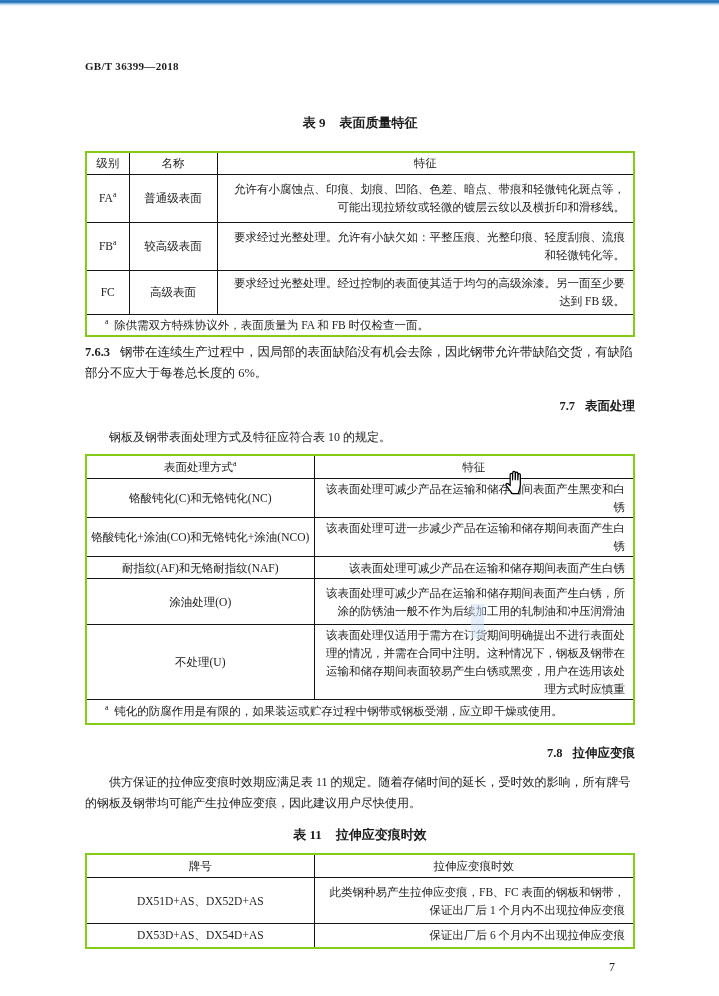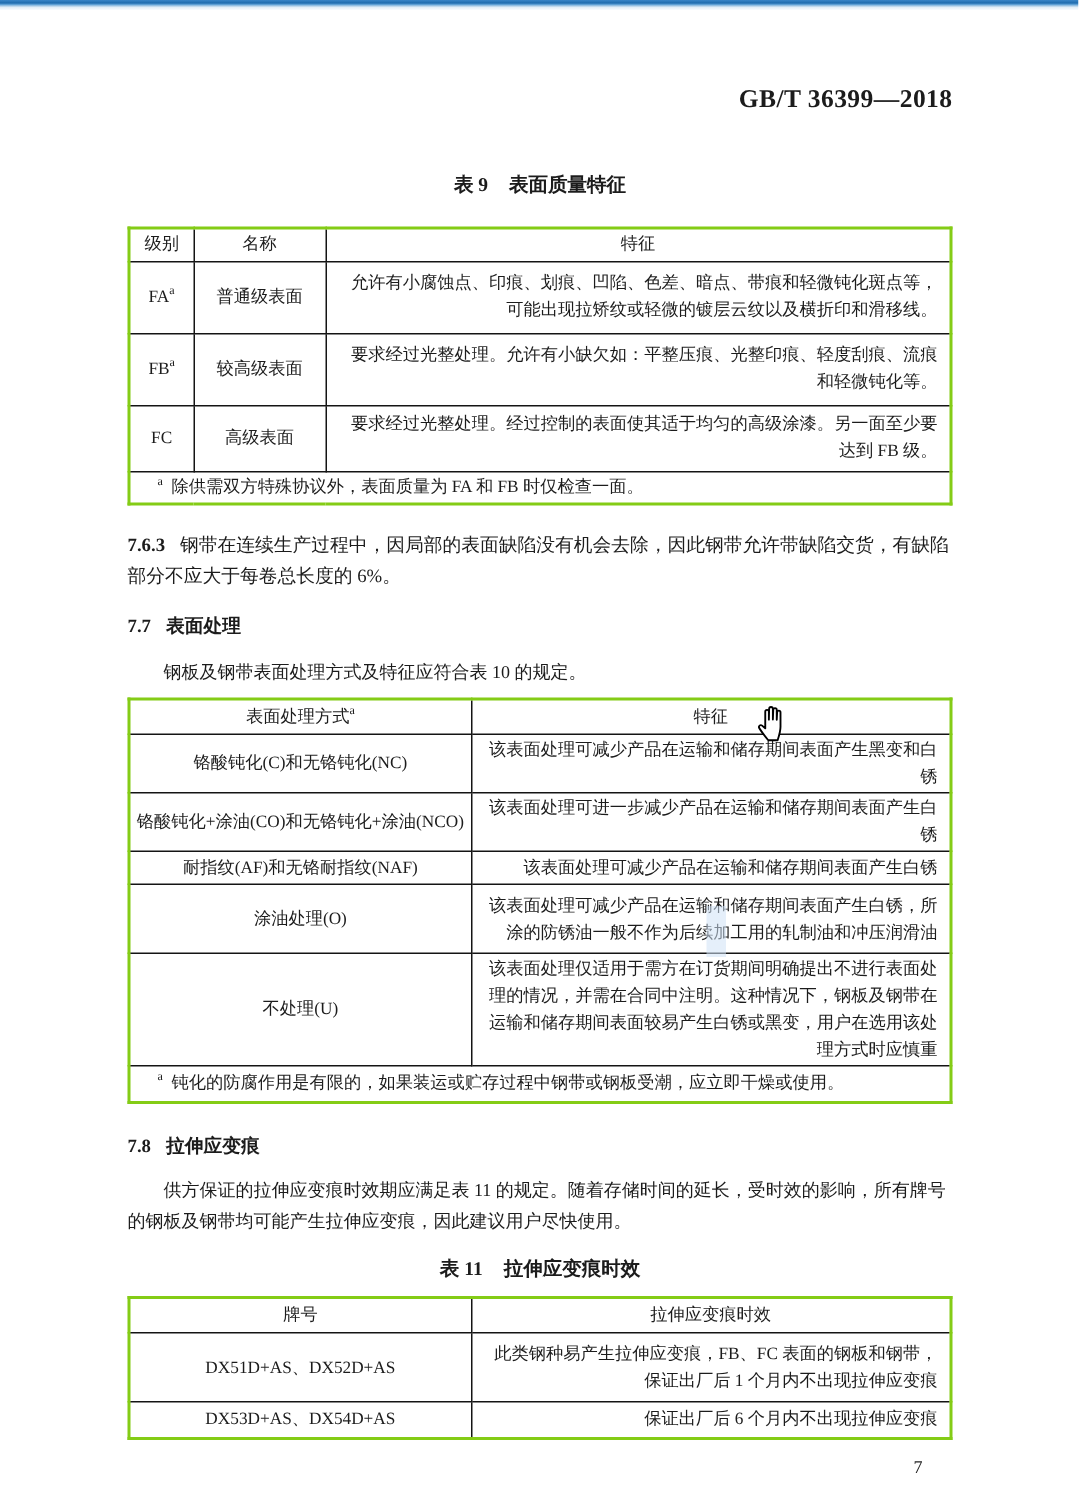--- a/index.html
+++ b/index.html
@@ -13,23 +13,23 @@
   }
   .top-edge{
     position:absolute;top:0;left:0;width:719px;height:7px;
     background:linear-gradient(180deg,#3a86c8 0px,#1f6cae 2px,#5d9fd4 3px,#aecfe9 4px,#e4eff8 5px,#ffffff 7px);
   }
   .content{
     position:absolute;top:0;left:85px;width:550px;
   }
   .std-code{
     margin-top:58px;
-    text-align:right;
+    text-align:left;
     font-weight:bold;
-    font-size:17px;
+    font-size:11px;
     line-height:16px;
     letter-spacing:.3px;
   }
   .tbl-title{
     text-align:center;font-weight:bold;font-size:13px;line-height:17px;
   }
   .tbl-title .tlabel{margin-right:14px;}
   .t9-title{margin-top:40px;}
   .t10-title{margin-top:12px;}
   .t11-title{margin-top:12px;}
@@ -51,22 +51,22 @@
   table{border:2px solid #84cc16;}
   th{text-align:center;}
   td.c{text-align:center;vertical-align:middle;}
   td.l{text-align:right;vertical-align:middle;}
   .footnote-cell{
     text-align:left;padding-left:18px;font-size:11.5px;
   }
   sup{font-size:8px;line-height:0;}
   .clause{font-size:12.5px;line-height:21px;margin:0;}
   .clause-num{font-weight:bold;margin-right:10px;}
-  .c763{margin-top:16px;}
-  .sec-head{font-size:12.5px;font-weight:bold;line-height:17px;margin:0;}
+  .c763{margin-top:5px;}
+  .sec-head{font-size:12.5px;font-weight:bold;line-height:17px;margin:0;text-align:right;}
   .h77{margin-top:14px;}
   .h78{margin-top:20px;}
   .body-para{font-size:12px;line-height:21px;text-indent:2em;margin:0;}
   .p77{margin-top:12px;}
   .p78{margin-top:10px;}
   .page-num{
     margin-top:10px;text-align:right;padding-right:20px;font-size:12px;line-height:16px;
   }
   .hand-cursor{
     position:absolute;left:502px;top:466px;width:27px;height:30px;z-index:9;

